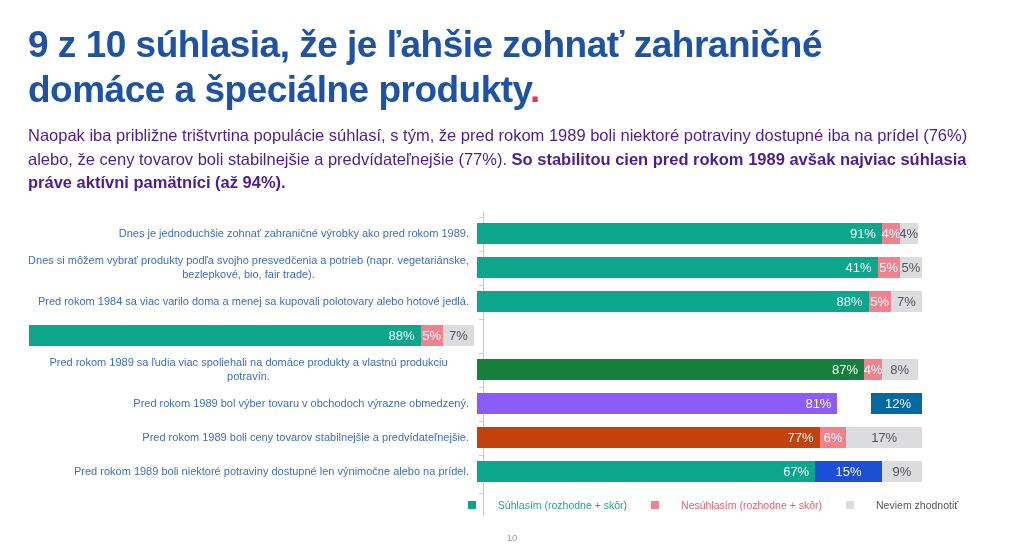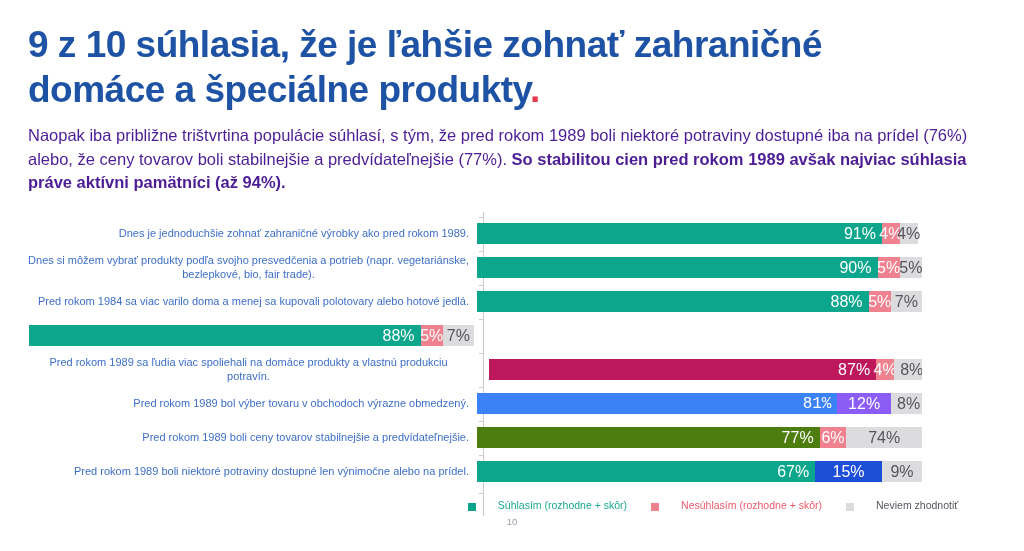--- a/index.html
+++ b/index.html
@@ -19,33 +19,33 @@
   .chart-row { position: relative; display: flex; align-items: center; height: 34px; width: 100%; }
   .chart-row::before { content: ""; position: absolute; left: 451px; top: 0; width: 4px; height: 1px; background: #c9cad0; }
   .chart-rows::after { content: ""; position: absolute; left: 451px; bottom: -5px; width: 5px; height: 1px; background: #c9cad0; }
   .chart-rows { position: relative; }
 
   .row-label { width: 448px; padding-right: 7px; text-align: right; color: #3d6fc7; font-size: 11px; line-height: 1.25; flex: none; }
   .row-label-text { display: inline-block; text-align: center; max-width: 100%; }
 
   .bar-track { position: relative; width: 445px; height: 21px; display: flex; overflow: hidden; flex: none; margin-left: 1px; }
   .seg { height: 100%; display: flex; align-items: center; flex: none; }
-  .seg-label { font-size: 16px; white-space: nowrap; }
+  .seg-label { font-size: 13px; white-space: nowrap; }
   .seg0 { justify-content: flex-end; }
   .seg0 .seg-label { color: #ffffff; padding-right: 6px; }
   .seg1 { justify-content: center; }
   .seg1 .seg-label { color: #ffffff; }
   .seg2 { justify-content: center; }
   .seg2 .seg-label { color: #54555e; }
 
   .legend { margin: 10px 0 0 455px; width: 460px; display: flex; justify-content: center; gap: 24px; }
-  .legend-item { display: flex; align-items: flex-end; gap: 22px; font-size: 10.5px; white-space: nowrap; }
+  .legend-item { display: flex; align-items: center; gap: 22px; font-size: 10.5px; white-space: nowrap; }
   .legend-swatch { width: 8px; height: 8px; flex: none; }
 
-  .page-number { position: absolute; left: 0; right: 0; bottom: 24px; text-align: center; color: #9b9ca8; font-size: 9.5px; }
+  .page-number { position: absolute; left: 0; right: 0; bottom: 8px; text-align: center; color: #9b9ca8; font-size: 9.5px; }
 </style>
 </head>
 <body>
 
 <div class="slide">
 
   <div class="header">
     <h1 class="title"><span>9 z 10 súhlasia, že je ľahšie zohnať zahraničné</span><br>
       <span>domáce a špeciálne produkty</span><span class="period">.</span>
     </h1>
@@ -66,21 +66,21 @@
             </div>
             <div class="seg seg2" style="width: 4%; background: rgb(220, 220, 222);">
               <span class="seg-label">4%</span>
             </div>
           </div>
         </div>
         <div class="chart-row">
           <div class="row-label"><span class="row-label-text">Dnes si môžem vybrať produkty podľa svojho presvedčenia a potrieb (napr. vegetariánske, bezlepkové, bio, fair trade).</span></div>
           <div class="bar-track">
             <div class="seg seg0" style="width: 90%; background: rgb(11, 166, 140);">
-              <span class="seg-label">90%</span>
+              <span class="seg-label">41%</span>
             </div>
             <div class="seg seg1" style="width: 5%; background: rgb(240, 129, 143);">
               <span class="seg-label">5%</span>
             </div>
             <div class="seg seg2" style="width: 5%; background: rgb(220, 220, 222);">
               <span class="seg-label">5%</span>
             </div>
           </div>
         </div>
         <div class="chart-row">
@@ -106,56 +106,56 @@
               <span class="seg-label">5%</span>
             </div>
             <div class="seg seg2" style="width: 7%; background: rgb(220, 220, 222);">
               <span class="seg-label">7%</span>
             </div>
           </div>
         </div>
         <div class="chart-row">
           <div class="row-label"><span class="row-label-text">Pred rokom 1989 sa ľudia viac spoliehali na domáce produkty a vlastnú produkciu potravín.</span></div>
           <div class="bar-track">
-            <div class="seg seg0" style="width: 87%; background: #be185d; margin-left: 12px;">
+            <div class="seg seg0" style="width: 87%; background: #15803d;">
               <span class="seg-label">87%</span>
             </div>
             <div class="seg seg1" style="width: 4%; background: rgb(240, 129, 143);">
               <span class="seg-label">4%</span>
             </div>
             <div class="seg seg2" style="width: 8%; background: rgb(220, 220, 222);">
               <span class="seg-label">8%</span>
             </div>
           </div>
         </div>
         <div class="chart-row">
           <div class="row-label"><span class="row-label-text">Pred rokom 1989 bol výber tovaru v obchodoch výrazne obmedzený.</span></div>
           <div class="bar-track">
-            <div class="seg seg0" style="width: 81%; background: #3b82f6; font-family: Liberation Mono, monospace;">
+            <div class="seg seg0" style="width: 81%; background: #8b5cf6;">
               <span class="seg-label">81%</span>
             </div>
-            <div class="seg seg1" style="width: 12%; background: #8b5cf6;">
+            <div class="seg seg1" style="width: 12%; background: #0369a1; margin-left: 34px;">
               <span class="seg-label">12%</span>
             </div>
             <div class="seg seg2" style="width: 8%; background: rgb(220, 220, 222);">
               <span class="seg-label">8%</span>
             </div>
           </div>
         </div>
         <div class="chart-row">
           <div class="row-label"><span class="row-label-text">Pred rokom 1989 boli ceny tovarov stabilnejšie a predvídateľnejšie.</span></div>
           <div class="bar-track">
-            <div class="seg seg0" style="width: 77%; background: #4d7c0f;">
+            <div class="seg seg0" style="width: 77%; background: #c2410c;">
               <span class="seg-label">77%</span>
             </div>
             <div class="seg seg1" style="width: 6%; background: rgb(240, 129, 143);">
               <span class="seg-label">6%</span>
             </div>
             <div class="seg seg2" style="width: 17%; background: rgb(220, 220, 222);">
-              <span class="seg-label">74%</span>
+              <span class="seg-label">17%</span>
             </div>
           </div>
         </div>
         <div class="chart-row">
           <div class="row-label"><span class="row-label-text">Pred rokom 1989 boli niektoré potraviny dostupné len výnimočne alebo na prídel.</span></div>
           <div class="bar-track">
             <div class="seg seg0" style="width: 76%; background: rgb(11, 166, 140);">
               <span class="seg-label">67%</span>
             </div>
             <div class="seg seg1" style="width: 15%; background: #1d4ed8;">

